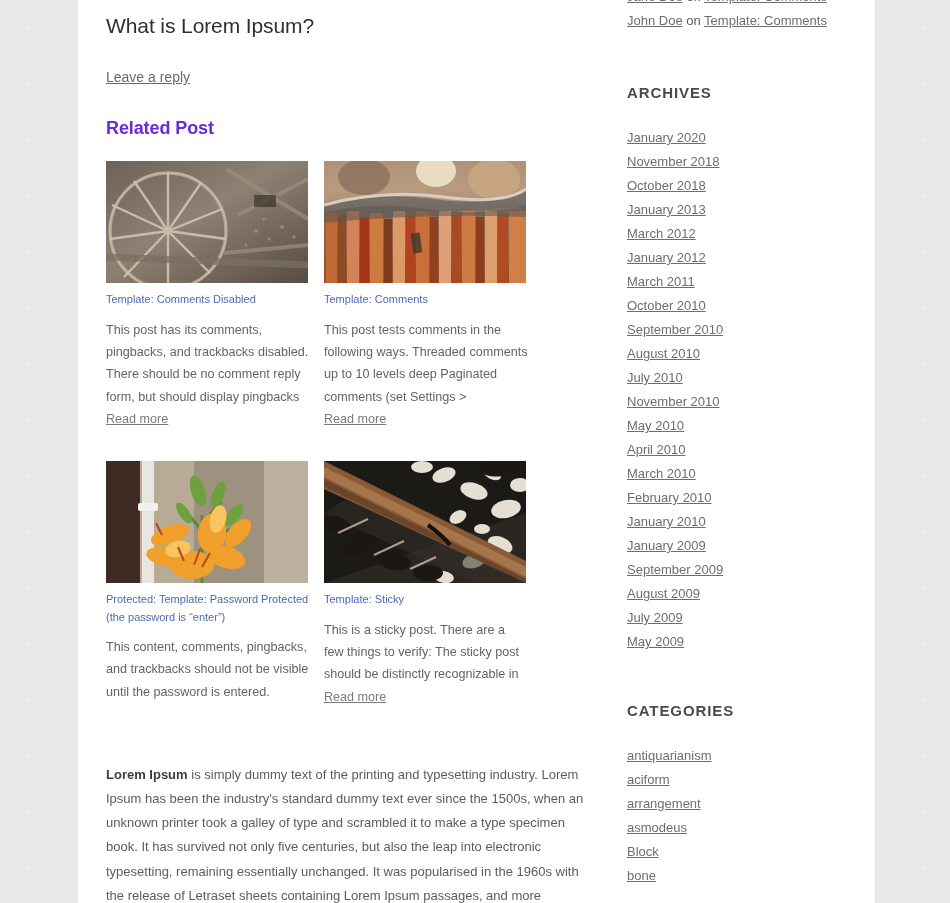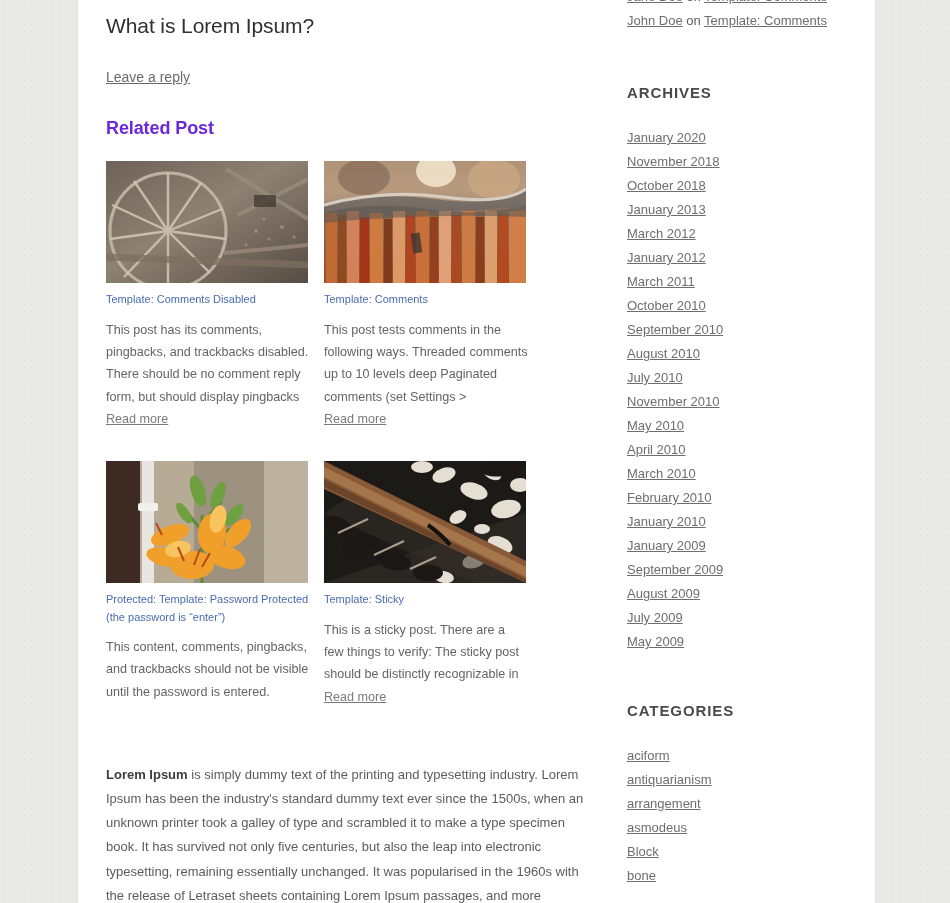--- a/index.html
+++ b/index.html
@@ -407,22 +407,22 @@
           <li><a href="#">September 2009</a></li>
           <li><a href="#">August 2009</a></li>
           <li><a href="#">July 2009</a></li>
           <li><a href="#">May 2009</a></li>
         </ul>
       </div>
 
       <div class="widget" style="margin-top:48px;">
         <h2 class="widget-title">Categories</h2>
         <ul class="widget-list" style="margin-top:25px;">
+          <li><a href="#">antiquarianism</a></li>
           <li><a href="#">aciform</a></li>
-          <li><a href="#">antiquarianism</a></li>
           <li><a href="#">arrangement</a></li>
           <li><a href="#">asmodeus</a></li>
           <li><a href="#">Block</a></li>
           <li><a href="#">bone</a></li>
         </ul>
       </div>
 
     </div>
   </div>
 </div>

